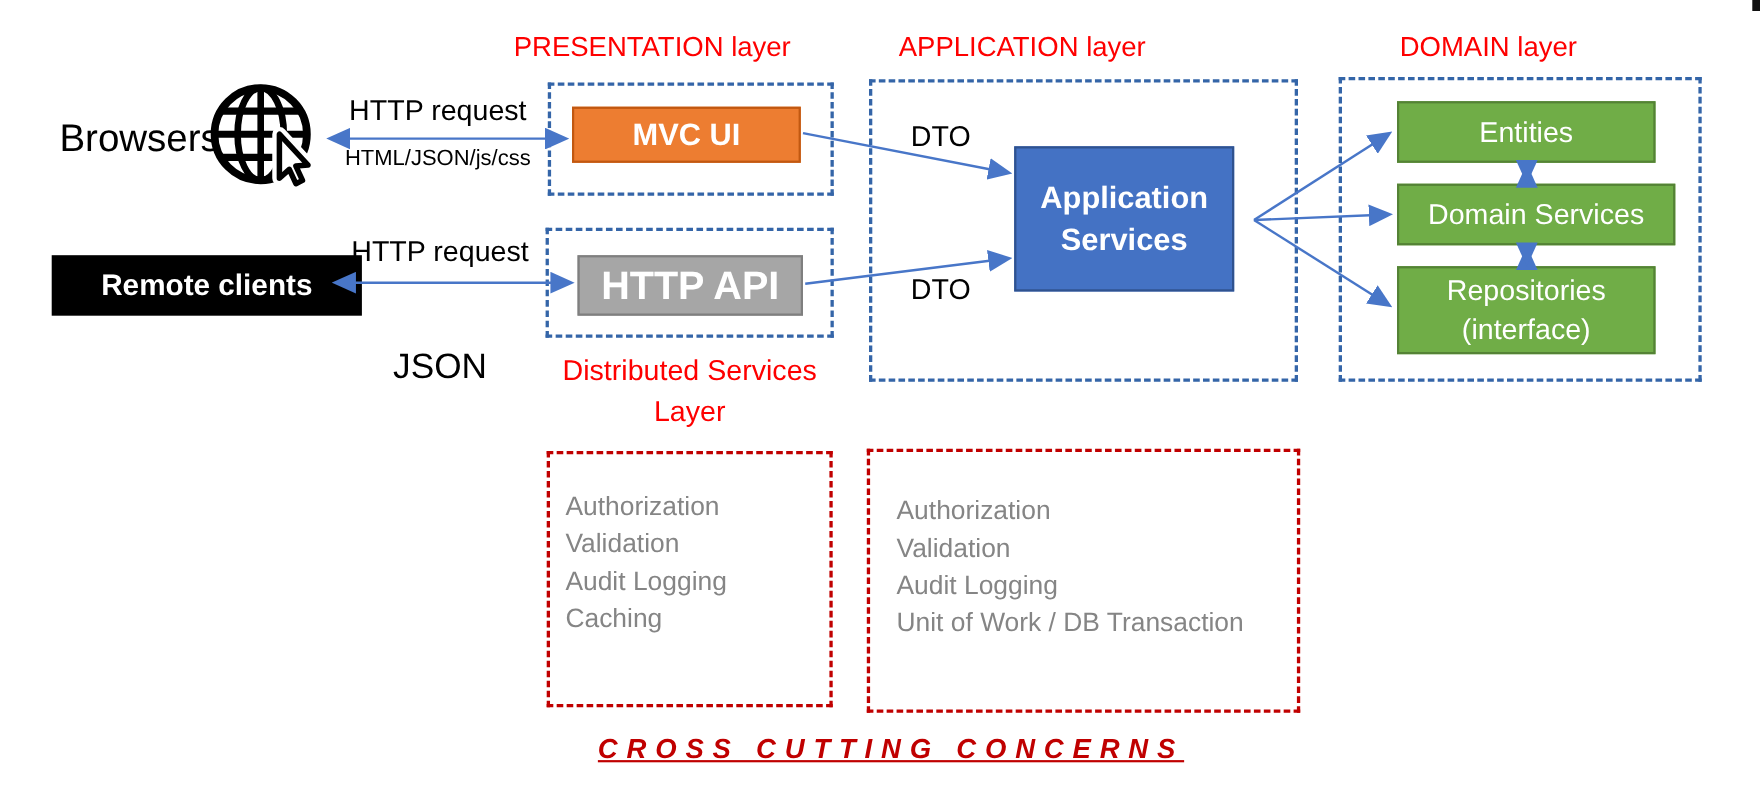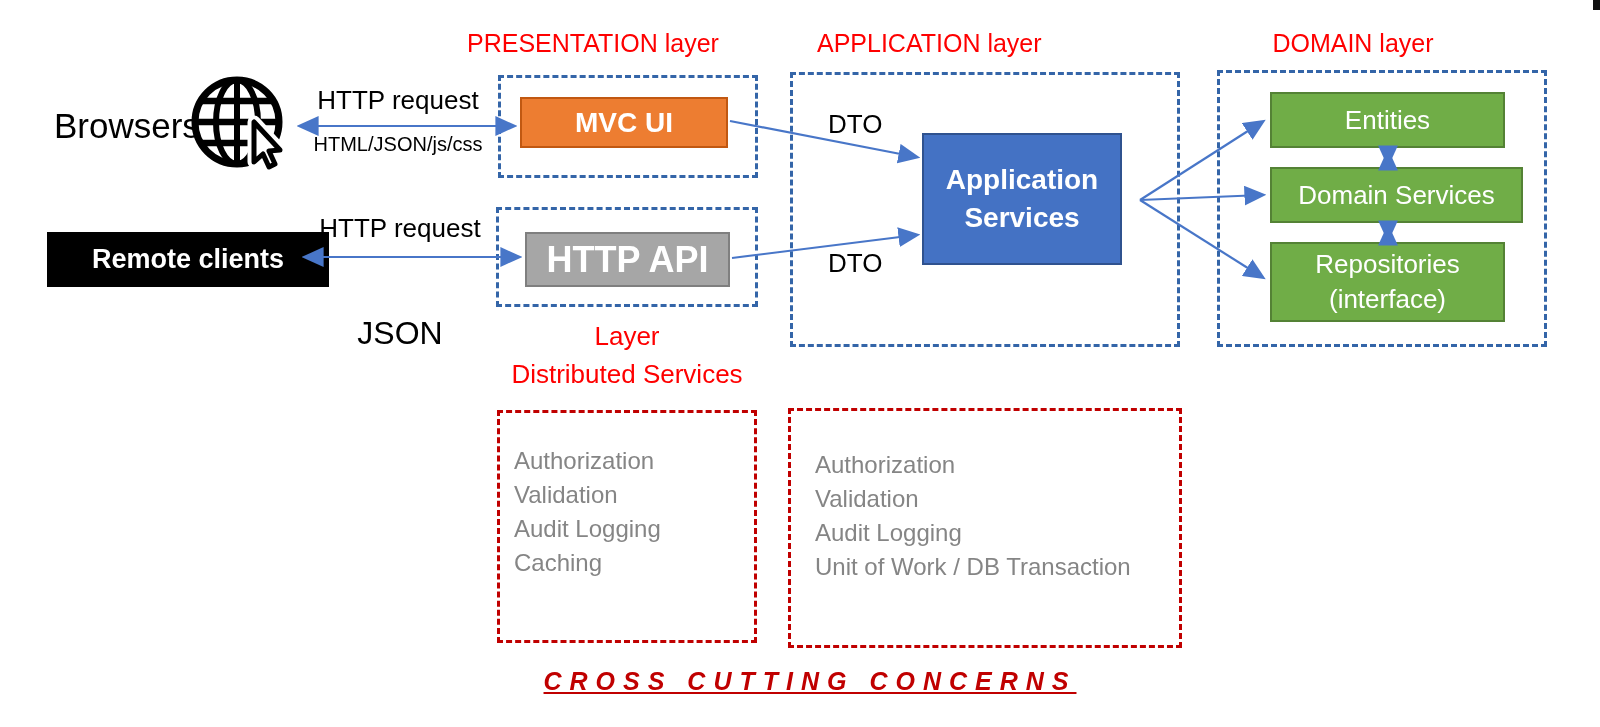--- a/index.html
+++ b/index.html
@@ -74,22 +74,22 @@
   <span>MVC UI</span>
 </div>
 
 <div class="abs dashed-blue" style="left:496px;top:207px;width:262px;height:100px;"></div>
 
 <div class="abs node gray" style="left:525px;top:232px;width:205px;height:55px;">
   <span>HTTP API</span>
 </div>
 
 <div class="abs layer-label" style="left:500px;top:317px;width:254px;font-size:26px;line-height:38px;">
+  <div>Distributed Services</div>
   <div>Layer</div>
-  <div>Distributed Services</div>
 </div>
 
 <div class="abs layer-label" style="left:817px;top:29px;width:220px;">APPLICATION layer</div>
 
 <div class="abs dashed-blue" style="left:790px;top:72px;width:390px;height:275px;"></div>
 
 <div class="abs node blue" style="left:922px;top:133px;width:200px;height:132px;">
   <div>Application</div>
   <div>Services</div>
 </div>

